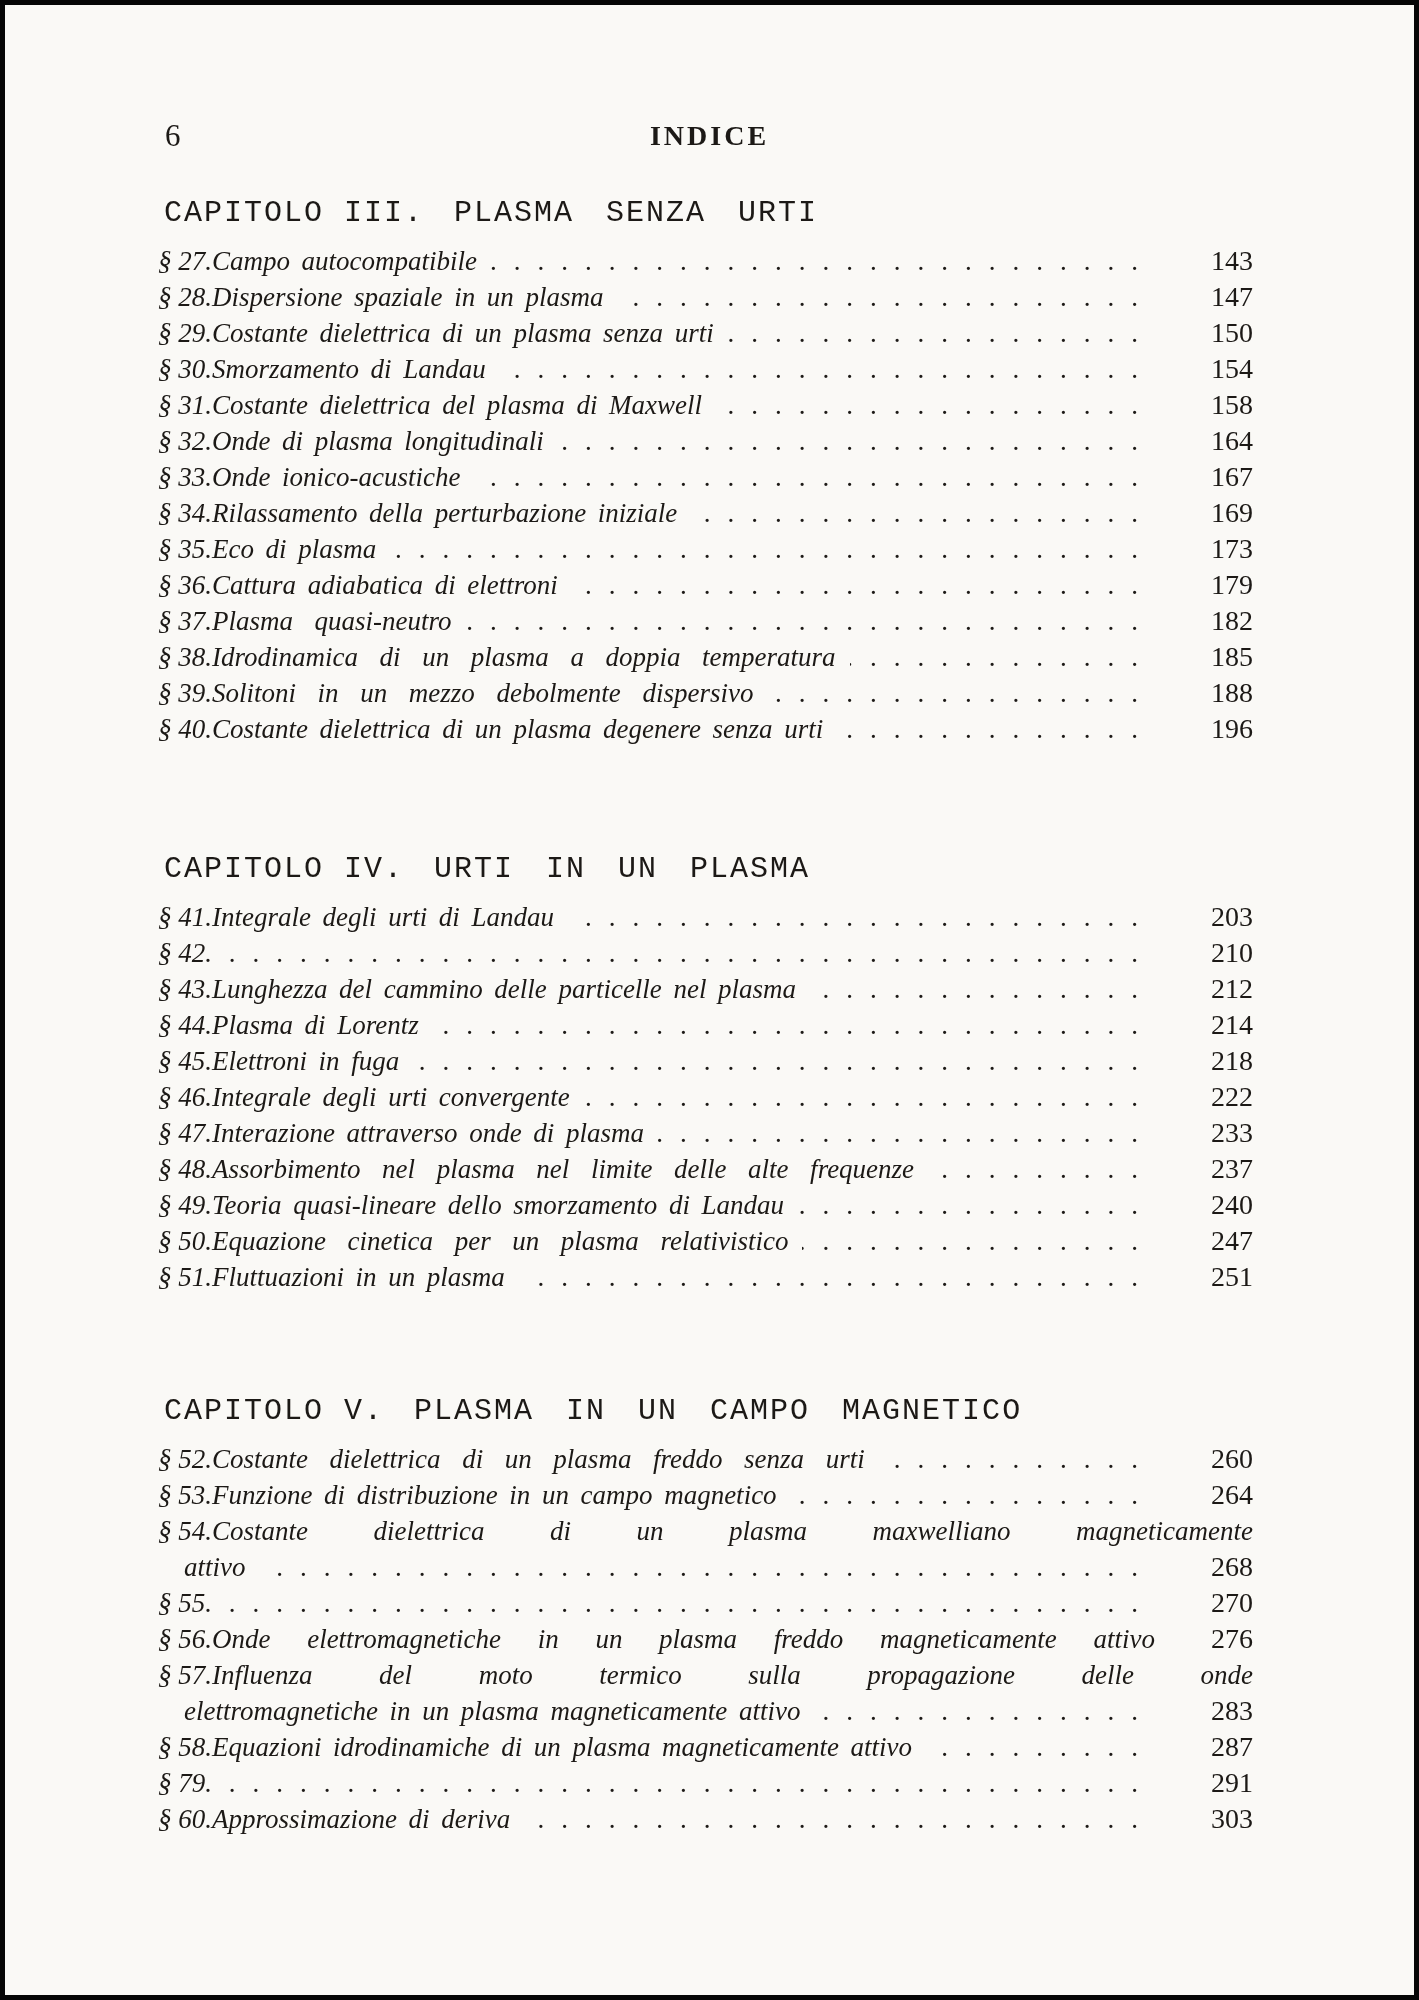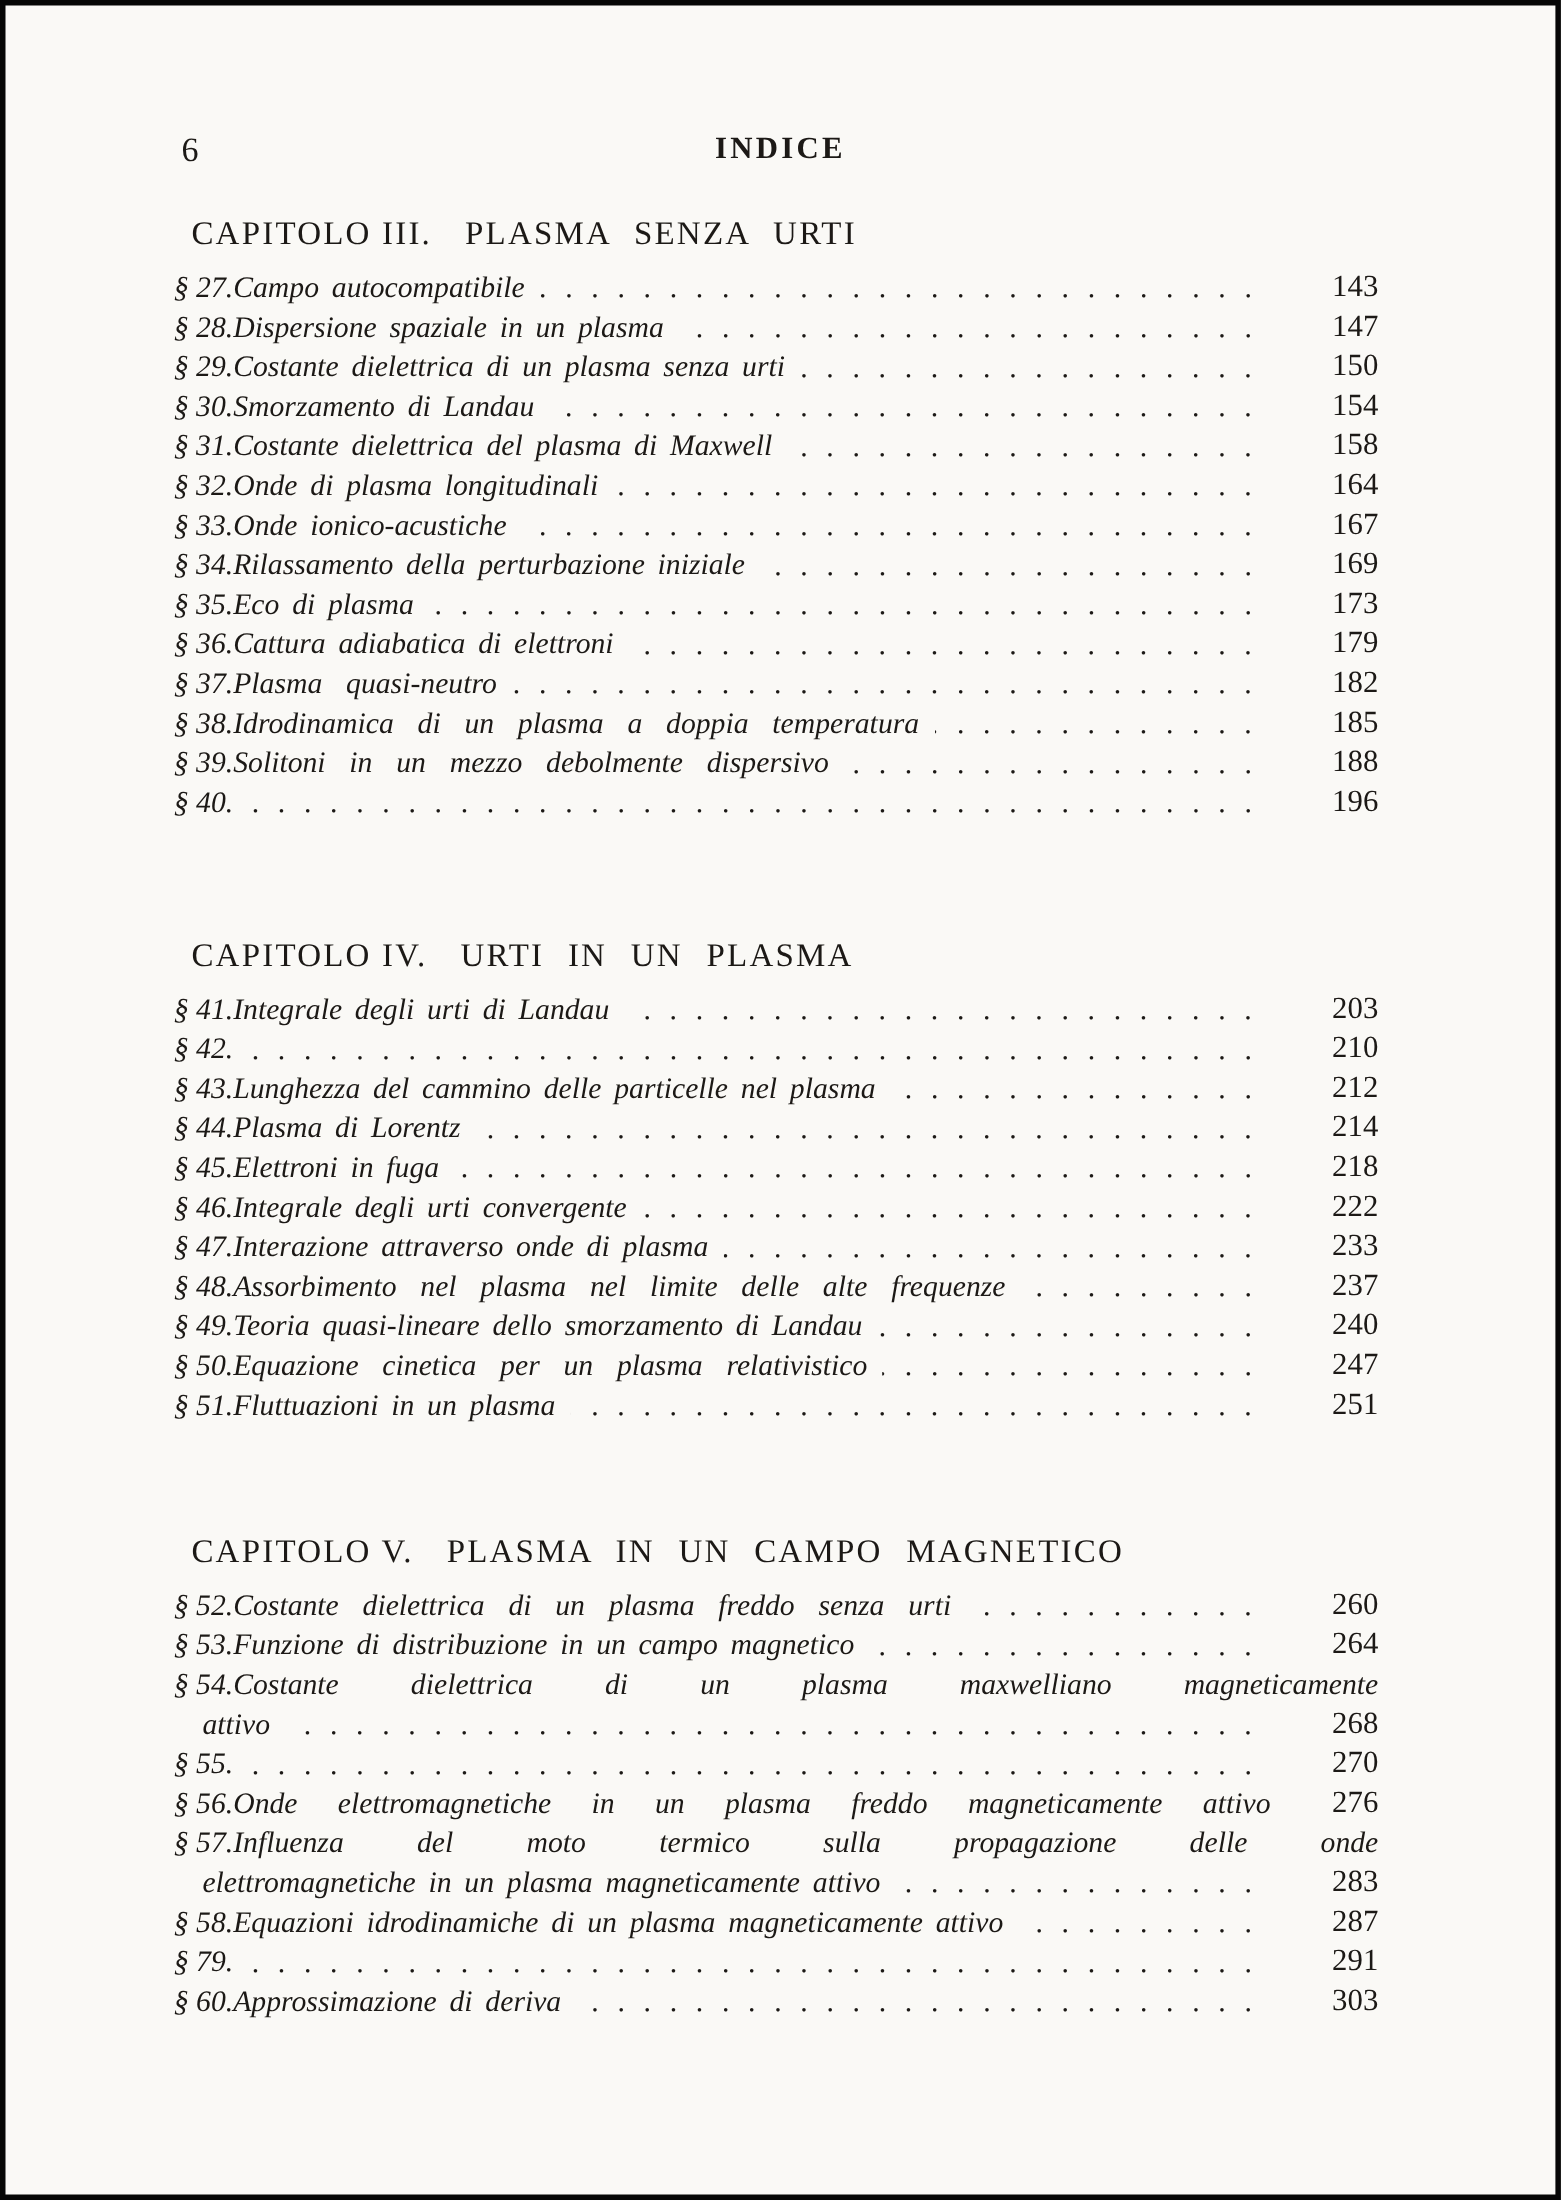--- a/index.html
+++ b/index.html
@@ -44,27 +44,28 @@
   
   .toc {
     margin-left: 153px;  
     margin-right: 161px; 
   }
   .chapter { margin: 0; }
   .chapter:nth-of-type(1) { margin-top: 39px; }
   .chapter:nth-of-type(2) { margin-top: 102px; }
   .chapter:nth-of-type(3) { margin-top: 96px; }
   .chapter-heading {
-    margin: 0 0 10px 16px;
+    margin: 0 0 10px 6px;
     height: 40px;
     line-height: 40px;
     font-size: 30px;
     font-weight: normal;
     letter-spacing: 2px;
     white-space: nowrap;
+    font-family: Liberation Mono, monospace;
   }
   .ch-label { margin-right: 30px; }
   .ch-title { word-spacing: 12px; }
   
   .entries {
     font-size: 27px;
     line-height: 36px;
   }
   .entry {
     display: flex;
@@ -193,20 +194,21 @@
     <span class="pg">185</span>
   </div>
           <div class="entry">
     <span class="num">§ 39.</span>
     <span class="title wide">Solitoni in un mezzo debolmente dispersivo</span>
     <span class="dots">............................................................</span>
     <span class="pg">188</span>
   </div>
           <div class="entry">
     <span class="num">§ 40.</span>
+    <span class="title">Costante dielettrica di un plasma degenere senza urti</span>
     <span class="dots">............................................................</span>
     <span class="pg">196</span>
   </div>
         </div>
   </section>
       <section class="chapter">
     <h2 class="chapter-heading">
       <span class="ch-label">CAPITOLO IV.</span><span class="ch-title">URTI IN UN PLASMA</span>
     </h2>
     <div class="entries">

